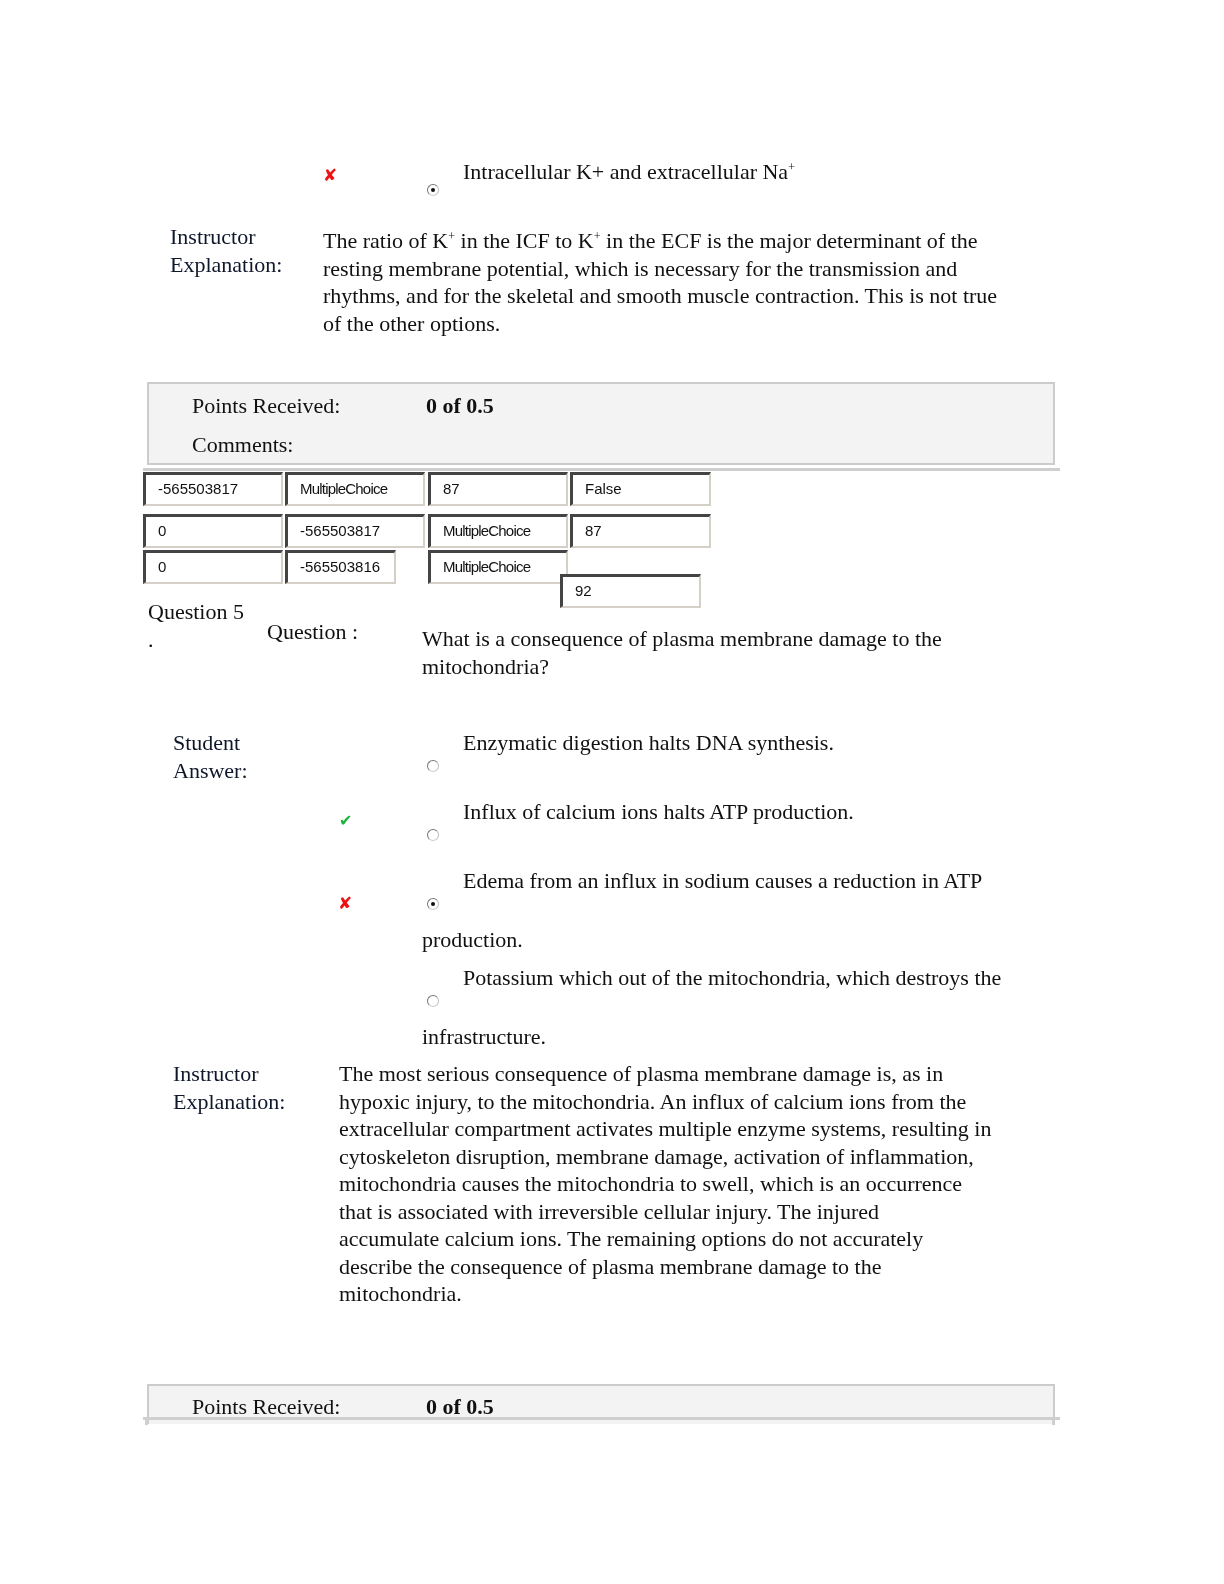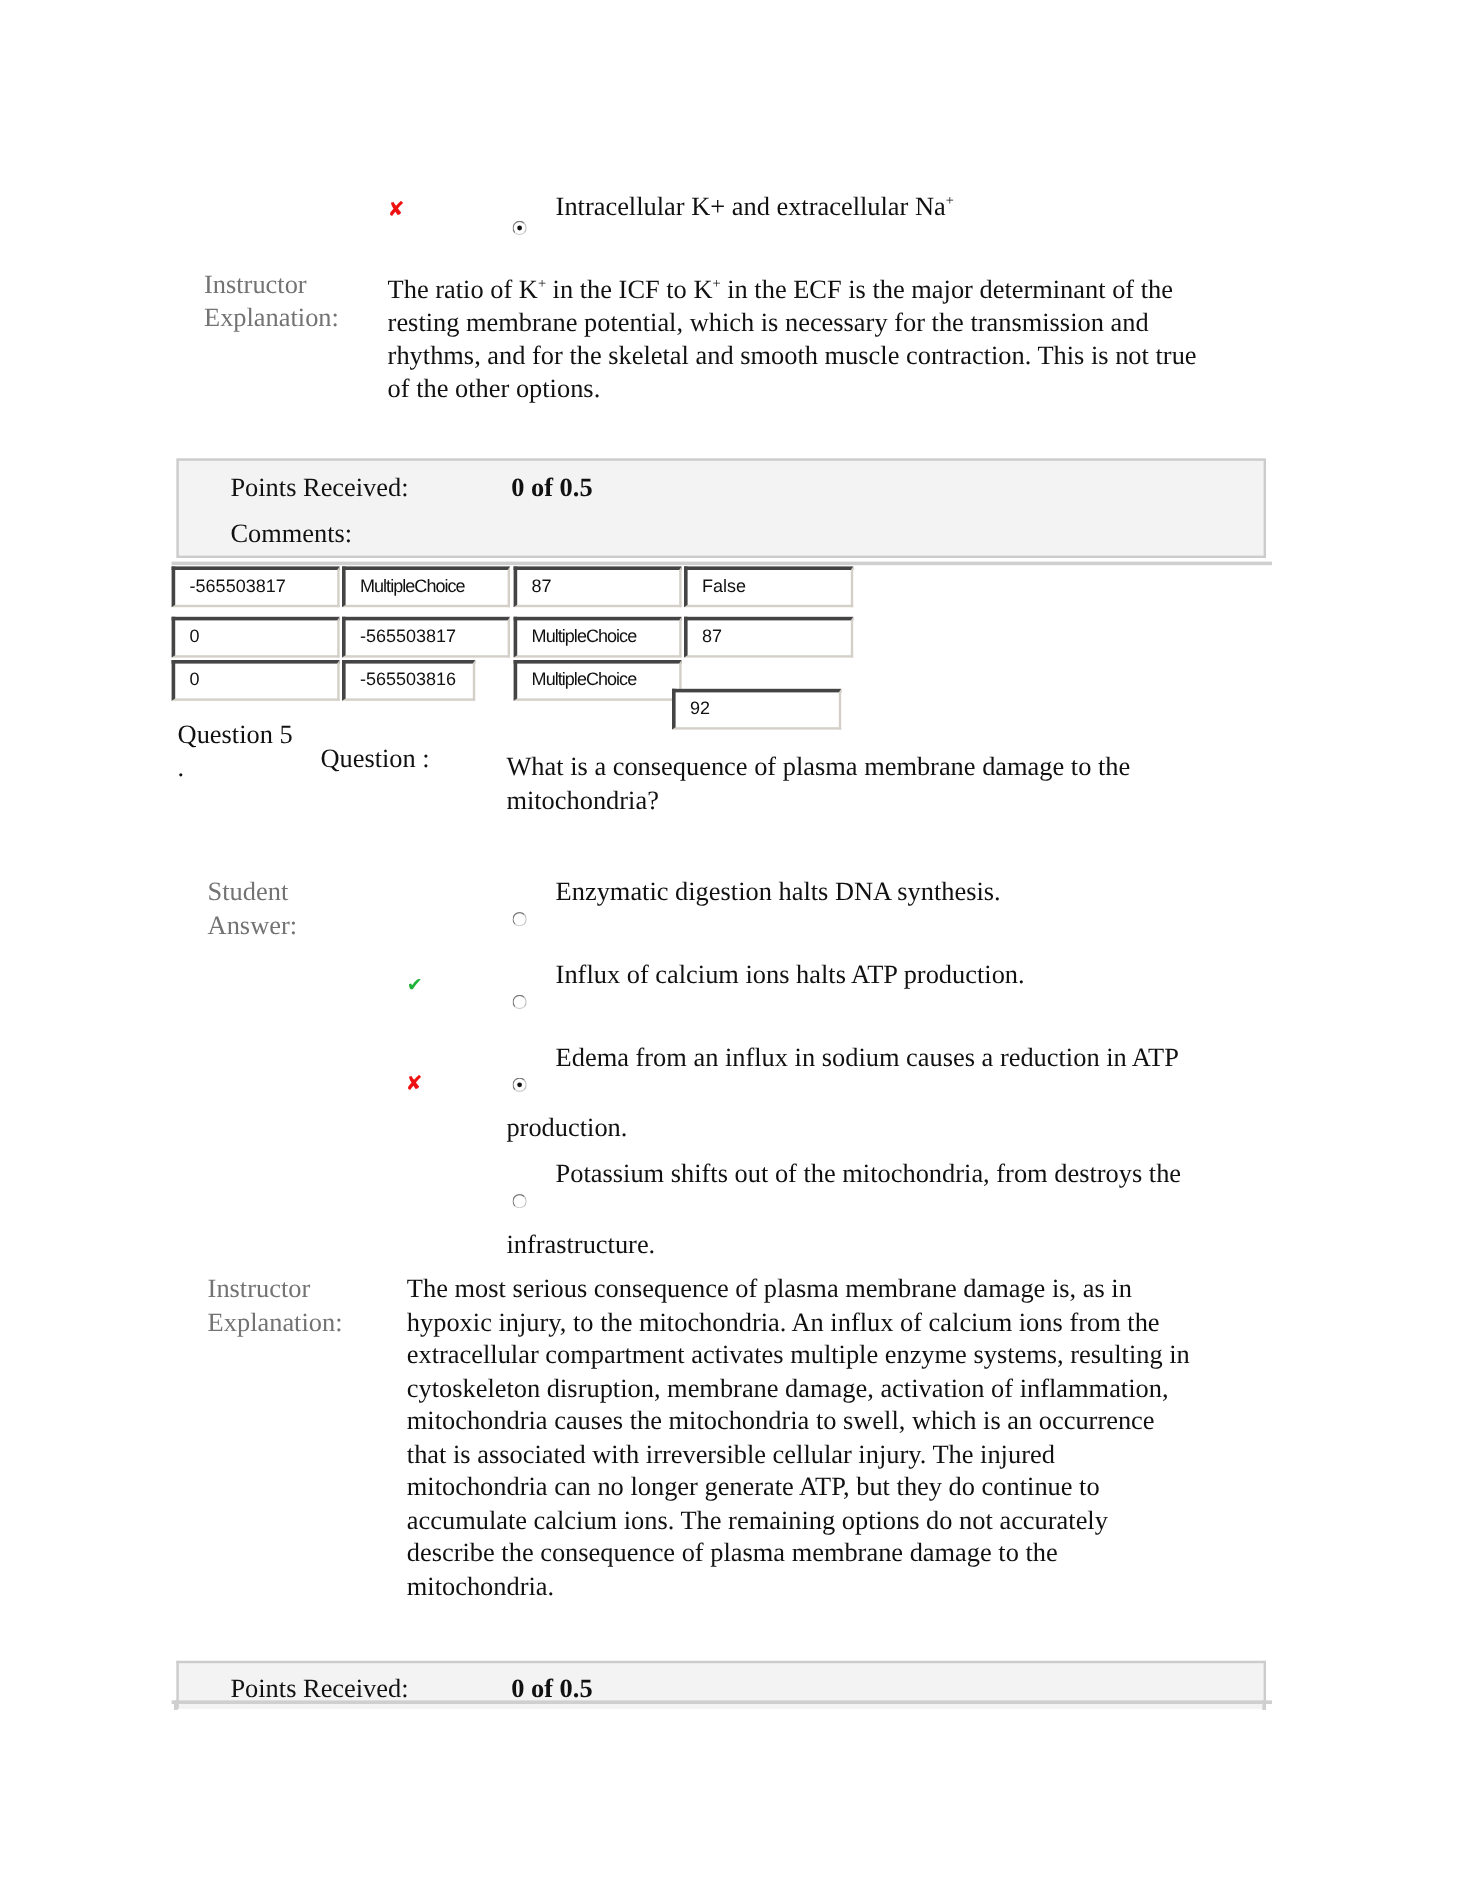--- a/index.html
+++ b/index.html
@@ -1,20 +1,20 @@
 <!DOCTYPE html>
 <html><head>
 <meta charset="utf-8">
 <style>
   html, body { margin:0; padding:0; background:#ffffff; }
   body { width:1224px; height:1584px; position:relative; overflow:hidden;
          font-family:"Liberation Serif", "DejaVu Serif", serif; color:#111; }
   .abs { position:absolute; }
   .serif { font-family:"Liberation Serif", serif; font-size:22px; line-height:27.5px; }
-  .label-gray { color:#737373; }
+  .label-gray { color:#0f172a; }
   .mark-x { color:#ee1111; font-family:"DejaVu Sans", sans-serif; font-weight:bold; font-size:17px; }
   .mark-check { color:#1fb33a; font-family:"DejaVu Sans", sans-serif; font-weight:bold; font-size:16px; }
   .radio { width:12px; height:12px; border-radius:50%; border:1.5px solid #777;
            border-bottom-color:#cfcfcf; border-right-color:#bdbdbd; box-sizing:border-box;
            background:#fff; position:absolute; }
   .radio.checked::after { content:""; position:absolute; left:3px; top:3px; width:4px; height:4px;
            border-radius:50%; background:#111; }
   .points-box { position:absolute; background:#f3f3f3; border:2px solid #cccccc; box-sizing:border-box; }
   .hr { position:absolute; height:3px; background:#cfcfcf; }
   .cell { position:absolute; height:34px; box-sizing:border-box; background:#fff;
@@ -101,36 +101,35 @@
 
 <div>
   <span class="abs mark-x" style="left:338px; top:893px;">✘</span>
   <span class="radio checked" style="left:427px; top:898px;"></span>
   <span class="abs serif" style="left:463px; top:867px;">Edema from an influx in sodium causes a reduction in ATP</span>
   <span class="abs serif" style="left:422px; top:926px;">production.</span>
 </div>
 
 <div>
   <span class="radio" style="left:427px; top:995px;"></span>
-  <span class="abs serif" style="left:463px; top:964px;">Potassium shifts out of the mitochondria, from destroys the</span>
+  <span class="abs serif" style="left:463px; top:964px;">Potassium which out of the mitochondria, which destroys the</span>
   <span class="abs serif" style="left:422px; top:1023px;">infrastructure.</span>
 </div>
 
 <div class="abs serif label-gray" style="left:173px; top:1060px;">
   <div>Instructor</div>
   <div>Explanation:</div>
 </div>
 <div class="abs serif" style="left:339px; top:1060px; width:720px;">
   <div>The most serious consequence of plasma membrane damage is, as in</div>
   <div>hypoxic injury, to the mitochondria. An influx of calcium ions from the</div>
   <div>extracellular compartment activates multiple enzyme systems, resulting in</div>
   <div>cytoskeleton disruption, membrane damage, activation of inflammation,</div>
   <div>mitochondria causes the mitochondria to swell, which is an occurrence</div>
   <div>that is associated with irreversible cellular injury. The injured</div>
-  <div>mitochondria can no longer generate ATP, but they do continue to</div>
   <div>accumulate calcium ions. The remaining options do not accurately</div>
   <div>describe the consequence of plasma membrane damage to the</div>
   <div>mitochondria.</div>
 </div>
 
 <div class="points-box" style="left:147px; top:1384px; width:908px; height:40px; border-bottom:none;">
   <span class="abs serif" style="left:43px; top:7px;">Points Received:</span>
   <span class="abs serif bold" style="left:277px; top:7px;">0 of 0.5</span>
 </div>
 <div class="hr" style="left:143px; top:1417px; width:917px; height:3px;"></div>

